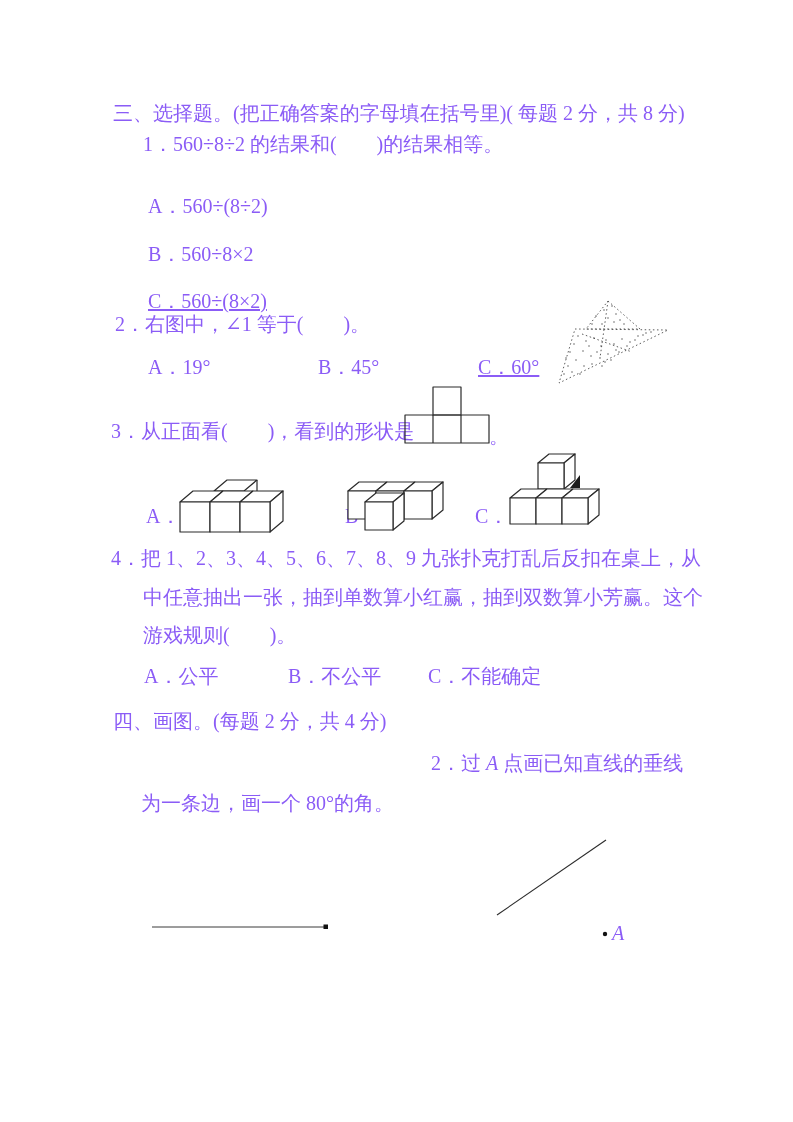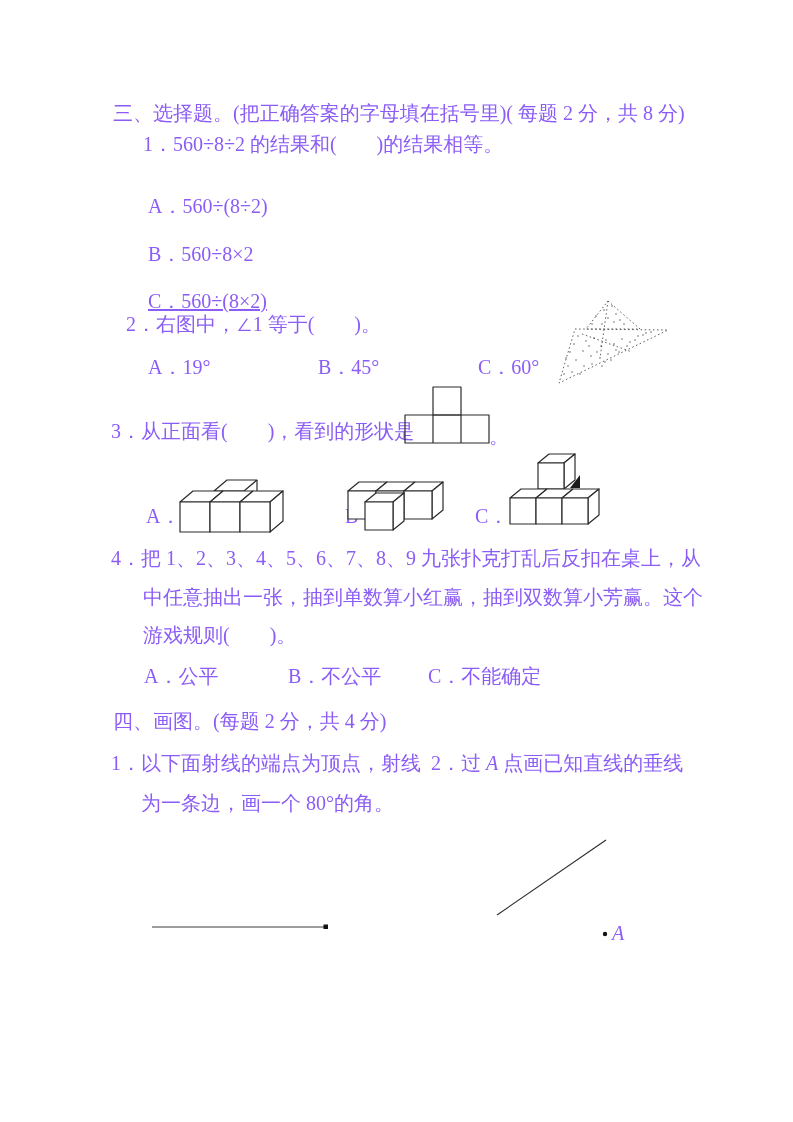--- a/index.html
+++ b/index.html
@@ -31,24 +31,24 @@
 
 <div class="page">
 
   <div class="t" style="left:113px;top:101px;">三、选择题。(把正确答案的字母填在括号里)( 每题 2 分，共 8 分)</div>
 
   <div class="t" style="left:111px;top:132px;margin-left:32px;">1．560÷8÷2 的结果和(　　)的结果相等。</div>
   <div class="t" style="left:148px;top:194px;">A．560÷(8÷2)</div>
   <div class="t" style="left:148px;top:242px;">B．560÷8×2</div>
   <div class="t" style="left:148px;top:289px;text-decoration:underline;">C．560÷(8×2)</div>
 
-  <div class="t" style="left:126px;top:312px;font-family:Liberation Serif, serif;">2．右图中，∠1 等于(　　)。</div>
+  <div class="t" style="left:115px;top:312px;">2．右图中，∠1 等于(　　)。</div>
   <div class="t" style="left:148px;top:355px;">A．19°</div>
   <div class="t" style="left:318px;top:355px;">B．45°</div>
-  <div class="t" style="left:478px;top:355px;">C．60°</div>
+  <div class="t" style="left:478px;top:355px;text-decoration:underline;">C．60°</div>
 
   <svg class="fig" style="left:556px;top:296px;" width="115" height="92" viewBox="0 0 115 92">
     <polygon class="dot-stroke" points="19,33 112,34 3,87"></polygon>
     <polygon class="dot-stroke" points="52,5 84,33 30,33"></polygon>
     <line class="dot-stroke" x1="52" y1="5" x2="44" y2="62"></line>
     <line class="dot-stroke" x1="26" y1="38" x2="76" y2="56"></line>
     <g fill="#4a4a4a">
       <circle cx="22" cy="40" r="0.7"></circle>
         <circle cx="30" cy="45" r="0.7"></circle>
         <circle cx="38" cy="42" r="0.7"></circle>
@@ -158,21 +158,20 @@
 
   <div class="t" style="left:111px;top:546px;">4．把 1、2、3、4、5、6、7、8、9 九张扑克打乱后反扣在桌上，从</div>
   <div class="t" style="left:143px;top:623px;">游戏规则(　　)。</div>
   <div class="t" style="left:143px;top:585px;">中任意抽出一张，抽到单数算小红赢，抽到双数算小芳赢。这个</div>
   <div class="t" style="left:144px;top:664px;">A．公平</div>
   <div class="t" style="left:288px;top:664px;">B．不公平</div>
   <div class="t" style="left:428px;top:664px;text-align:center;">C．不能确定</div>
 
   <div class="t" style="left:113px;top:709px;">四、画图。(每题 2 分，共 4 分)</div>
 
-  <div class="t" style="left:111px;top:751px;">1．以下面射线的端点为顶点，射线</div>
   <div class="t" style="left:141px;top:791px;">为一条边，画一个 80°的角。</div>
 
   <div class="t" style="left:431px;top:751px;"><span>2．过 </span><span class="math">A</span><span> 点画已知直线的垂线</span></div>
 
   <svg class="fig" style="left:150px;top:918px;" width="184" height="14" viewBox="0 0 184 14">
     <line x1="2" y1="9" x2="176" y2="9" stroke="#3a3a3a" stroke-width="1"></line>
     <rect x="173.5" y="6.5" width="4.5" height="4.5" fill="#111"></rect>
   </svg>
 
   <svg class="fig" style="left:492px;top:834px;" width="122" height="84" viewBox="0 0 122 84">

